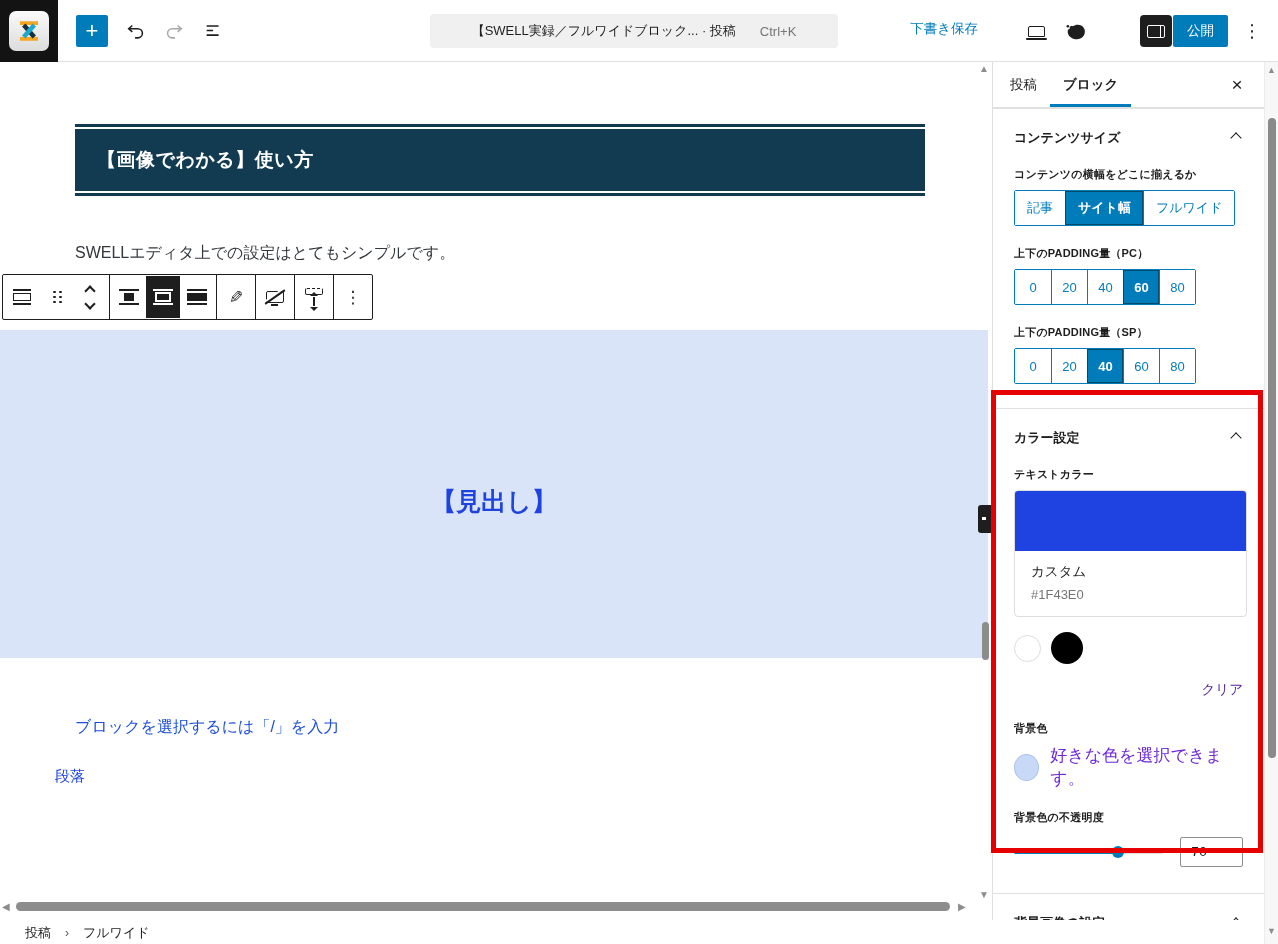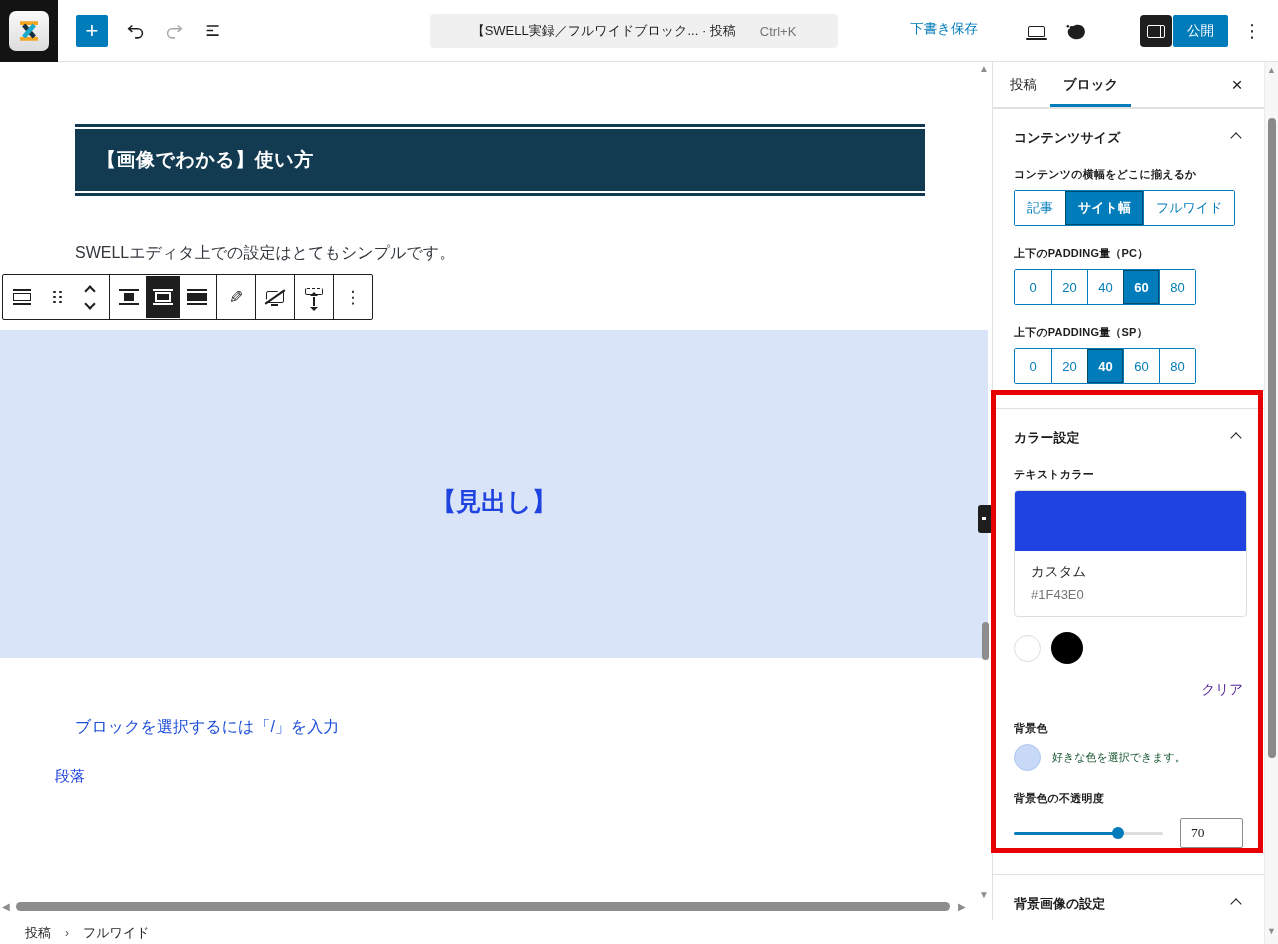--- a/index.html
+++ b/index.html
@@ -130,29 +130,29 @@
   .swatch-name { font-size:13.5px; color:#1e1e1e; }
   .swatch-hex { font-size:13px; color:#757575; margin-top:6px; }
   .dot-row { display:flex; align-items:center; gap:10px; margin-top:14px; height:34px; }
   .color-dot { border-radius:50%; cursor:pointer; }
   .dot-white { width:27px; height:27px; background:#fff; border:1px solid #dcdcdc; }
   .dot-black { width:32px; height:32px; background:#000; border:none; }
   .clear-link { display:block; margin:16px 0 0 auto; font-size:13.5px; color:#4c1d95; background:none;
     border:none; cursor:pointer; }
   .bgcolor-row { display:flex; align-items:center; gap:11px; margin-top:6px; }
   .dot-bg { width:27px; height:27px; background:#c7d9f7; border:1px solid #abc4ef; }
-  .bg-hint { font-size:11px; color:#14532d; }
+  .bg-hint { font-size:17px; color:#6d28d9; }
   .opacity-row { display:flex; align-items:center; gap:17px; margin-top:12px; }
   .slider { position:relative; width:152px; height:12px; cursor:pointer; }
   .slider .track { position:absolute; left:0; right:0; top:5px; height:3px; background:#ddd; border-radius:2px; }
   .slider .fill { position:absolute; left:0; top:5px; height:3px; width:70%; background:#007cba; border-radius:2px; }
   .slider .thumb { position:absolute; left:calc(70% - 6px); top:0; width:12px; height:12px;
     background:#007cba; border-radius:50%; }
   .opacity-input { width:63px; height:30px; border:1px solid #8c8c8c; border-radius:2px; font-size:13.5px;
-    padding:0 0 0 10px; font-family:Liberation Serif, serif; color:#1e1e1e; }
+    padding:0 0 0 10px; font-family:Liberation Mono, monospace; color:#1e1e1e; }
 
   
   .sb-scroll { position:absolute; left:1264px; top:62px; width:14px; height:882px; background:#f7f7f7;
     border-left:1px solid #ececec; z-index:40; }
   .sb-scroll .thumb { position:absolute; left:3px; top:56px; width:8px; height:640px; background:#8a8a8a; border-radius:4px; }
   .sb-scroll .arr { position:absolute; left:2px; color:#8d8d8d; font-size:9px; }
 
   
   .annotation { position:absolute; left:991px; top:390px; width:272px; height:463px;
     border:5px solid #e60000; z-index:60; pointer-events:none; }

